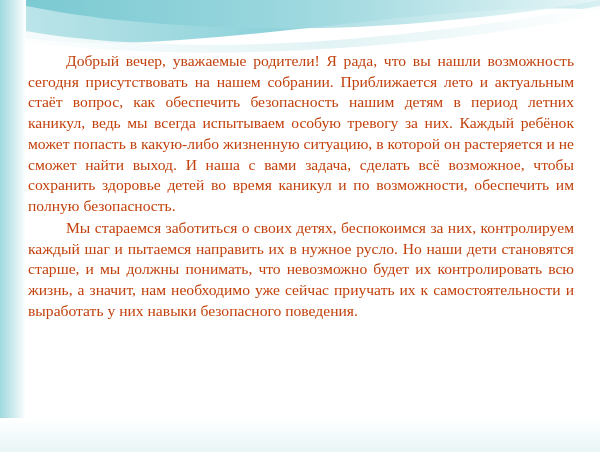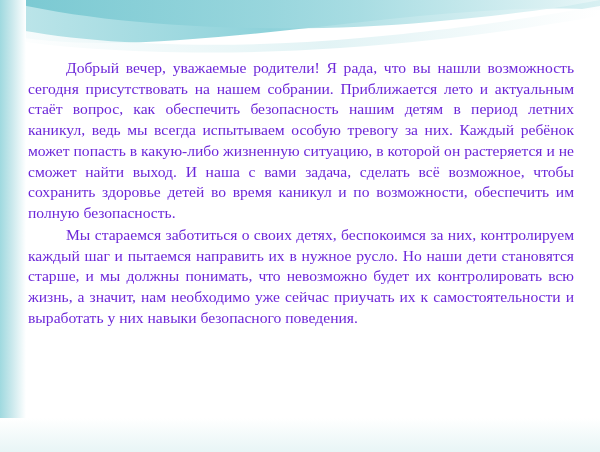--- a/index.html
+++ b/index.html
@@ -49,27 +49,27 @@
     pointer-events: none;
   }
   .content {
     position: absolute;
     left: 28px;
     top: 46px;
     width: 546px;
     height: 380px;
   }
   .para {
-    margin: 12px 0 0 0;
+    margin: 5px 0 0 0;
     text-align: justify;
     text-justify: inter-word;
     text-indent: 38px;
     font-size: 15.6px;
     line-height: 1.33;
-    color: #6d28d9;
+    color: #c2410c;
     font-family: "Liberation Serif", serif;
   }
   .para + .para {
     margin-top: 1px;
   }
 </style>
 </head>
 <body>
 
 <div class="slide">

